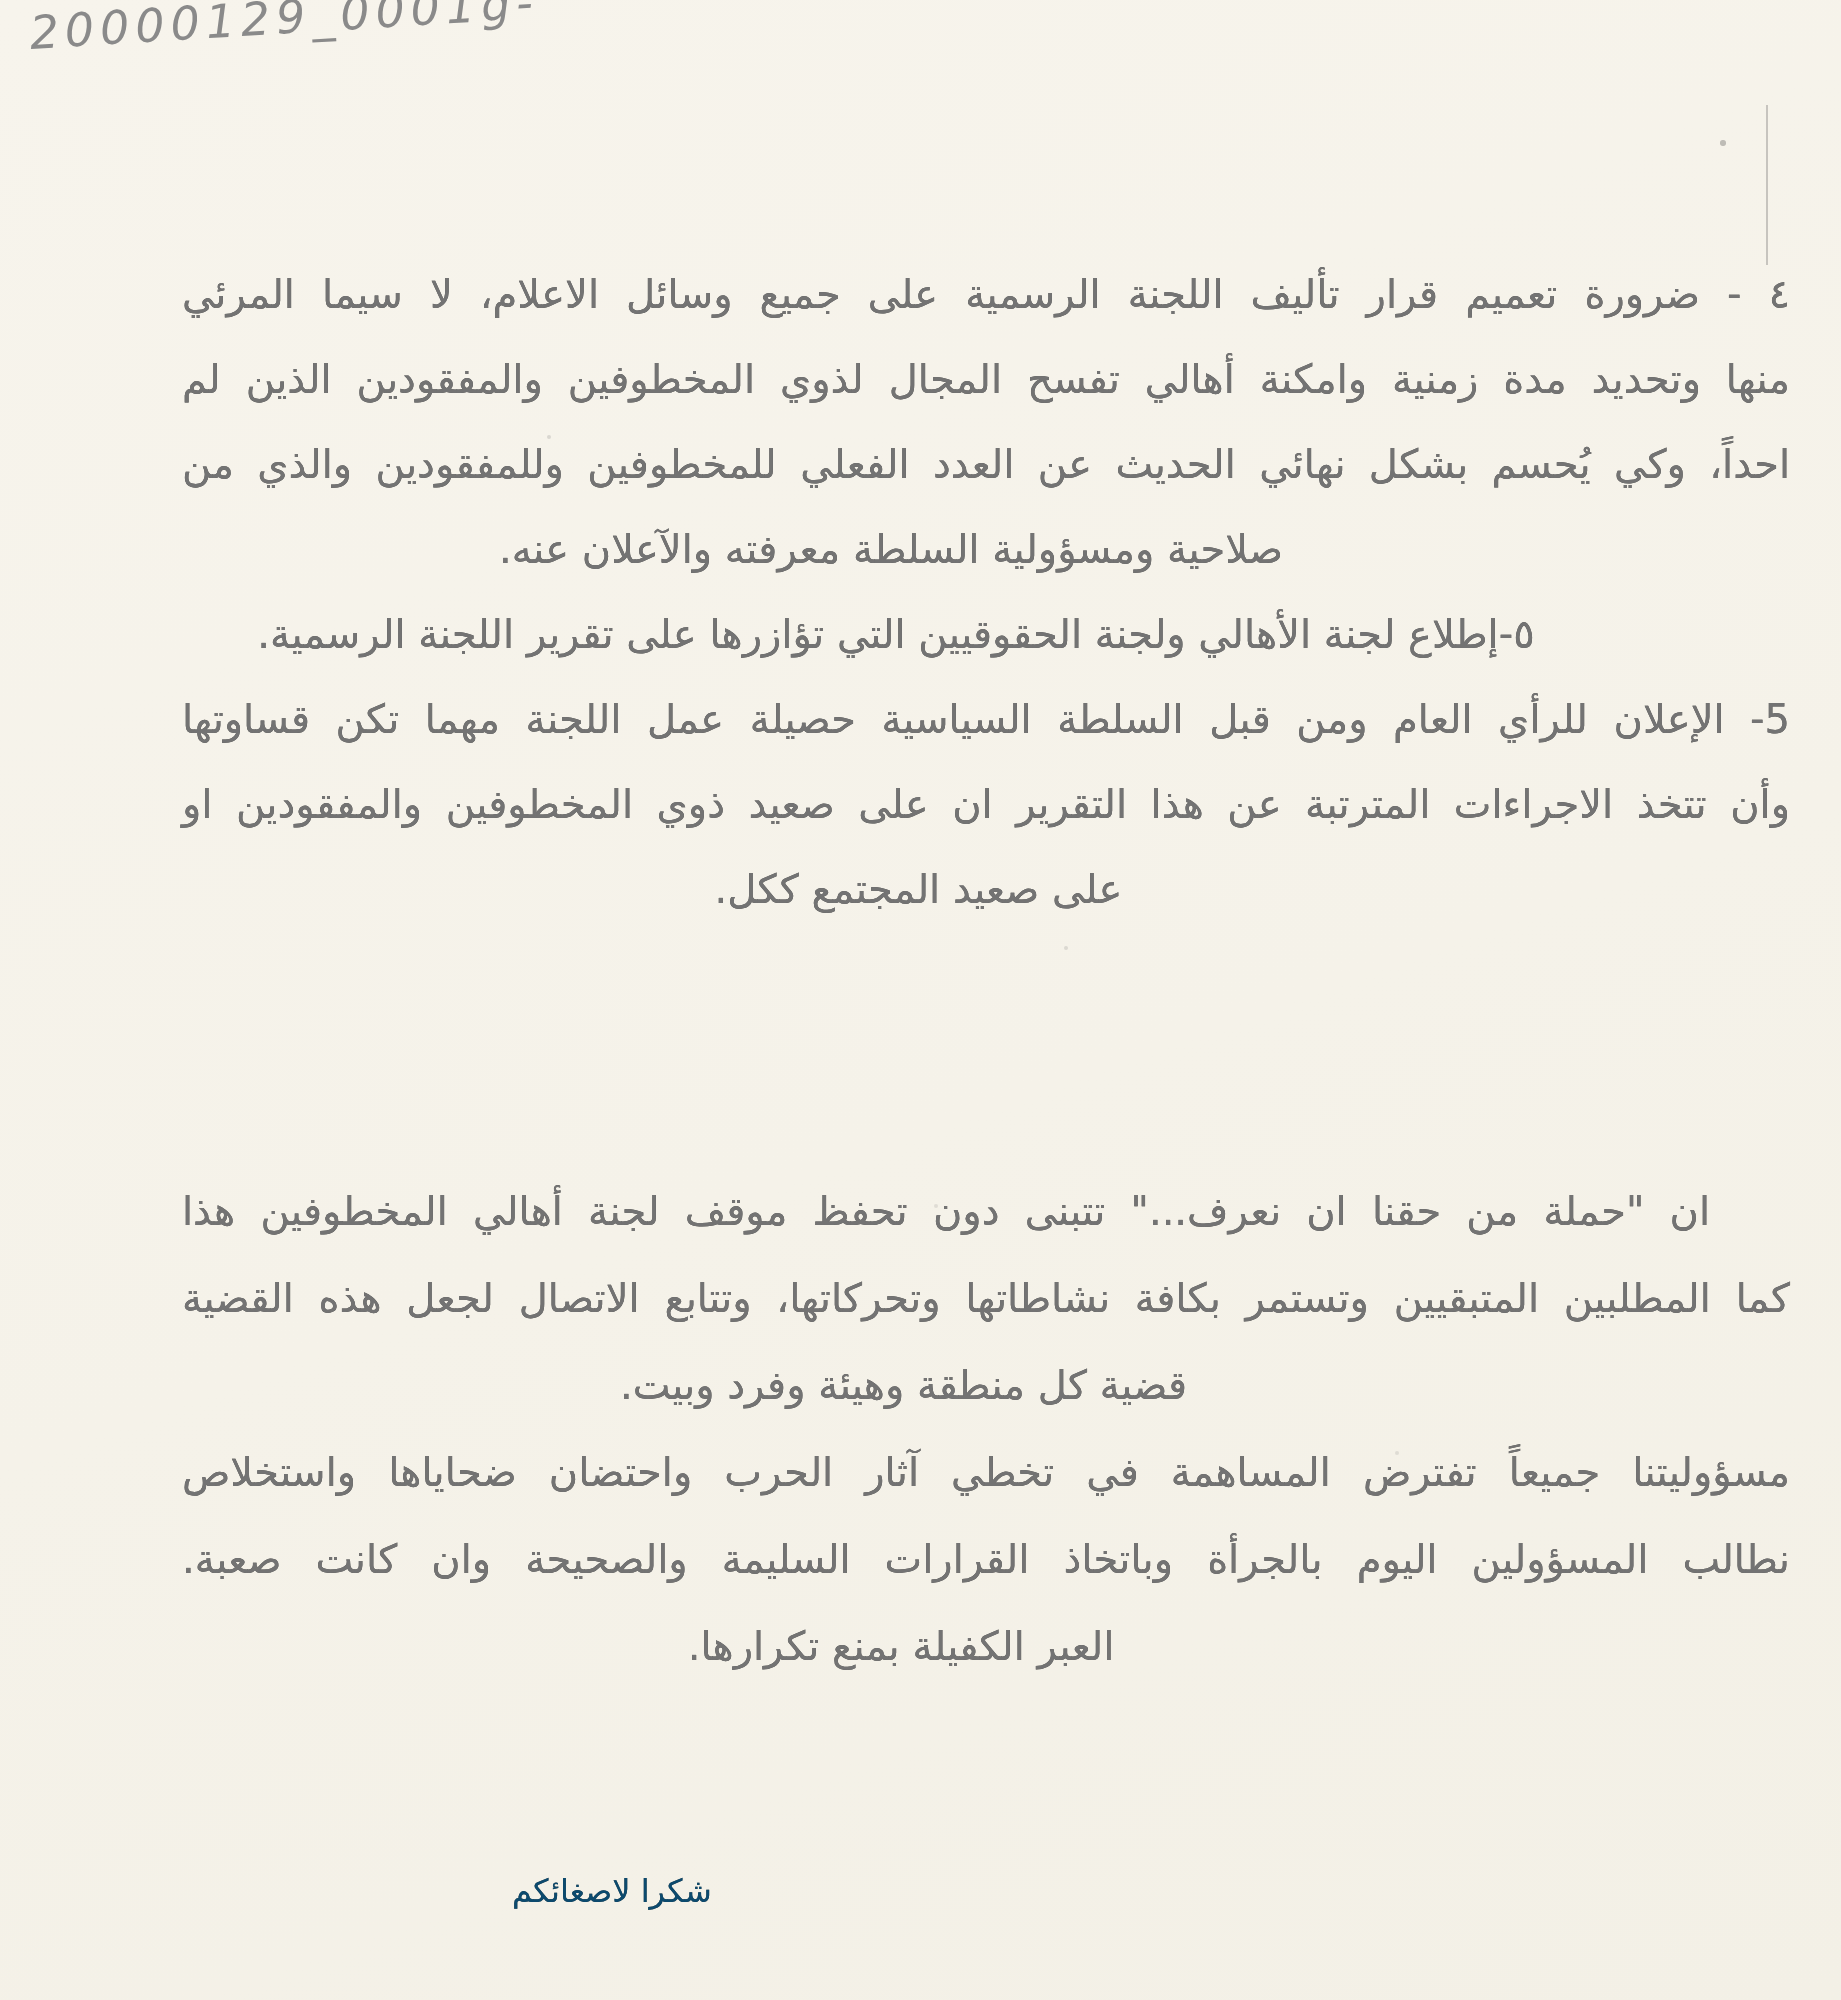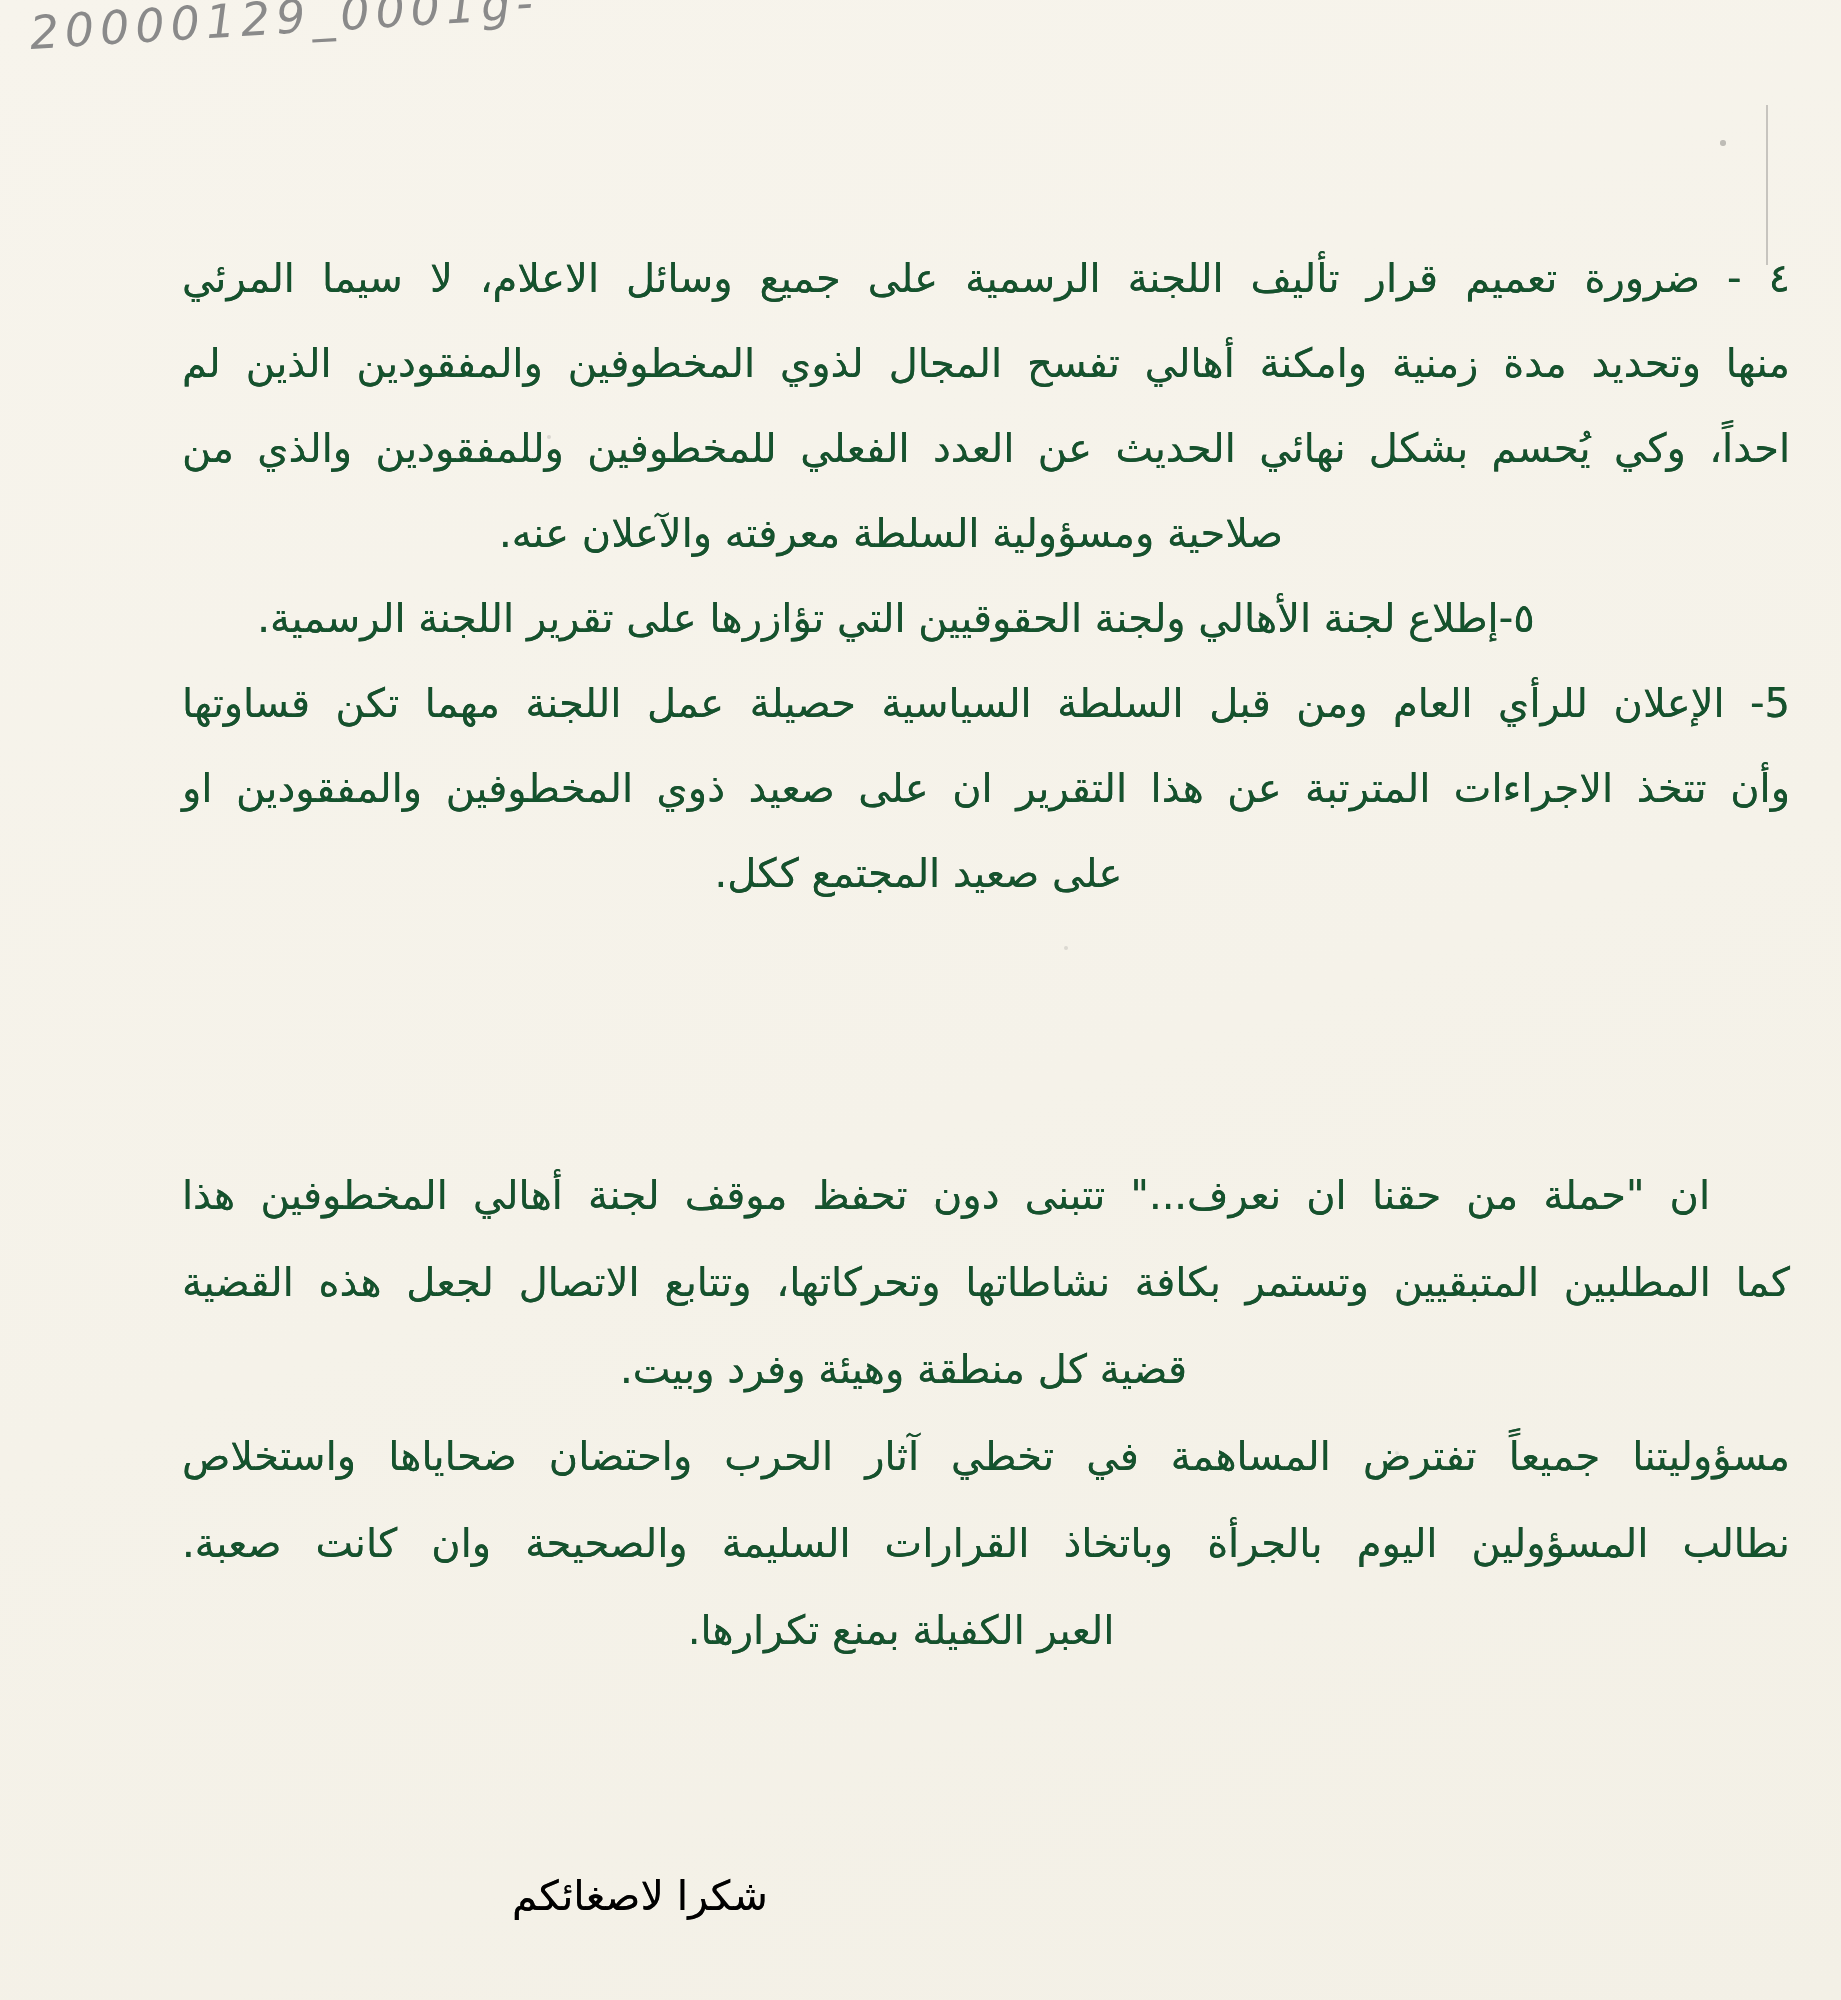--- a/index.html
+++ b/index.html
@@ -32,24 +32,24 @@
     display: inline-block;
     position: relative;
     top: -18px;
     font-size: 32px;
   }
 
   
   .text-block {
     position: absolute;
     left: 182px;
-    top: 236px;
+    top: 252px;
     width: 1608px;
     direction: rtl;
-    color: #14532d;
+    color: #737373;
     font-size: 40px;
     text-shadow: 0 0 0.6px rgba(20,20,20,0.75);
   }
   .para1 .line { height: 85px; line-height: 85px; }
   .para2       { margin-top: 236px; }
   .para2 .line { height: 87px; line-height: 87px; }
 
   .line { width: 100%; }
   .j {
     text-align: justify;
@@ -60,22 +60,22 @@
     padding-right: var(--pr, 0px);
     box-sizing: border-box;
   }
 
   
   .closing {
     position: absolute;
     left: 512px;
     top: 1872px;
     direction: rtl;
-    color: #000000;
-    font-size: 41px;
+    color: #0c4a6e;
+    font-size: 32px;
     text-shadow: 0 0 0.6px rgba(20,20,20,0.75);
     white-space: nowrap;
   }
 
   
   .scan-line {
     position: absolute;
     left: 1766px;
     top: 105px;
     width: 2px;

